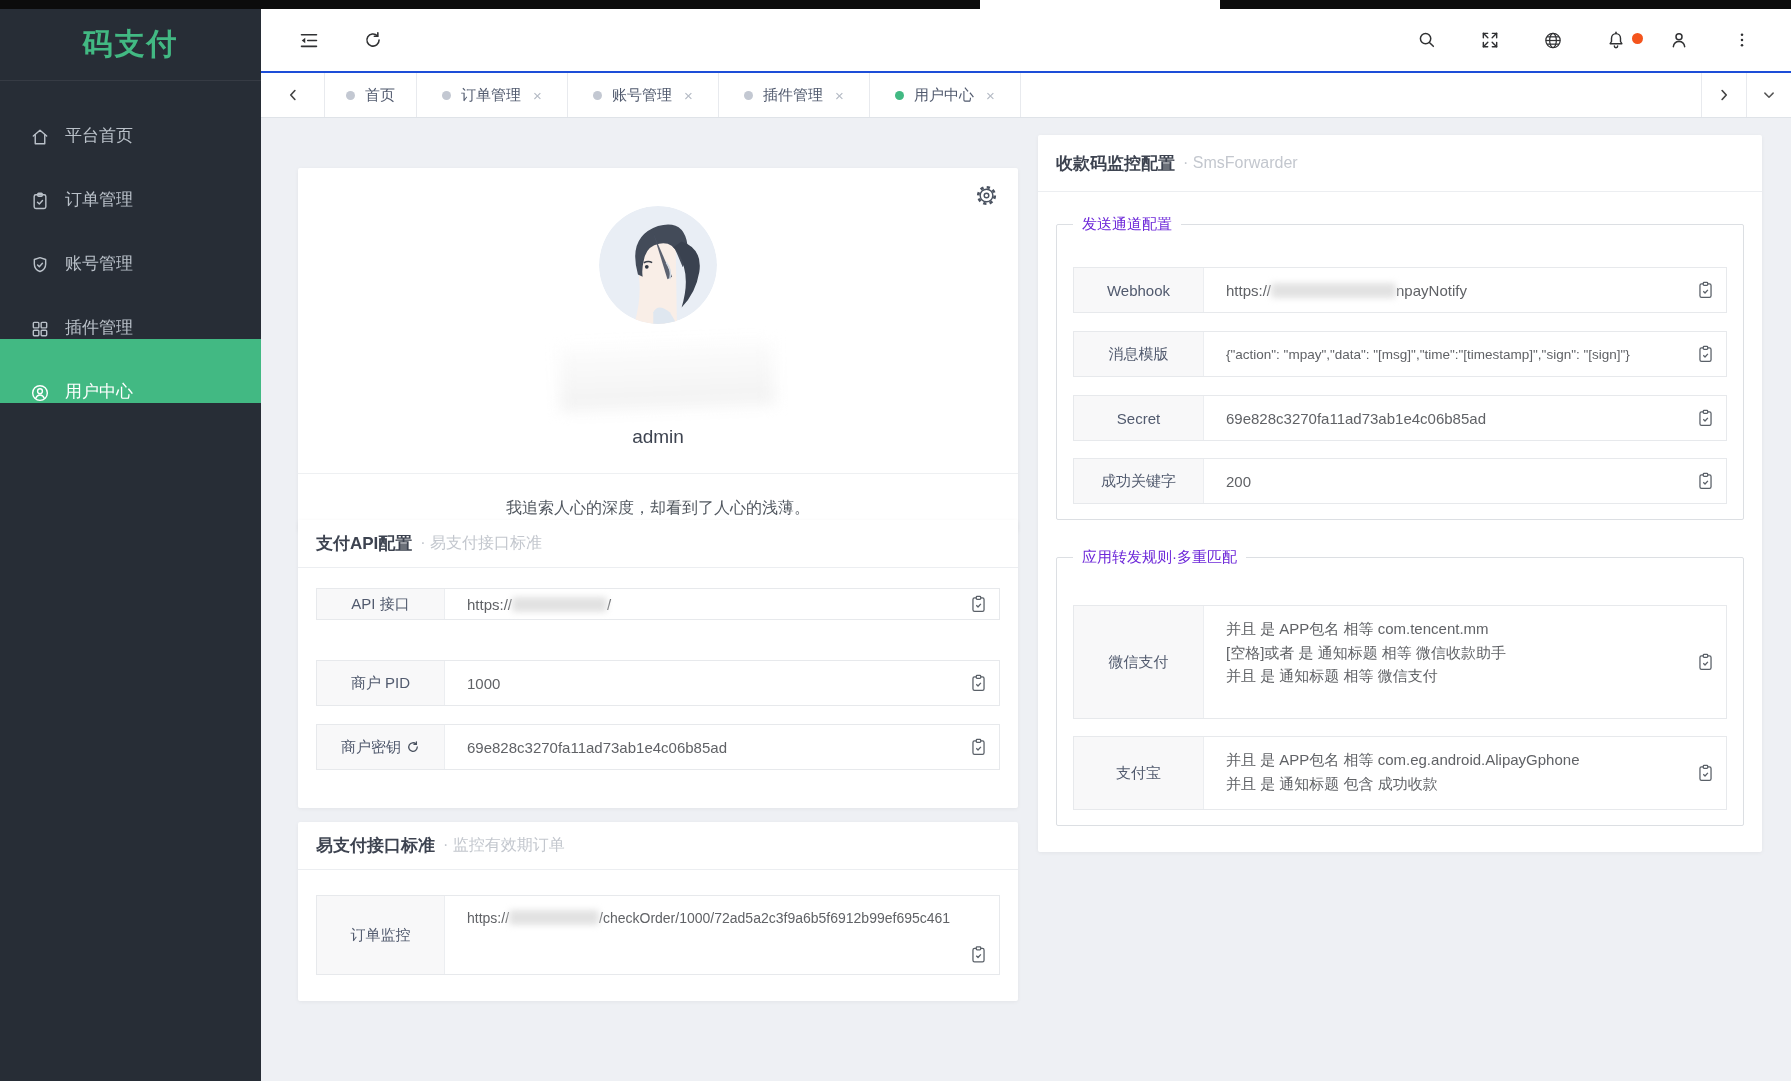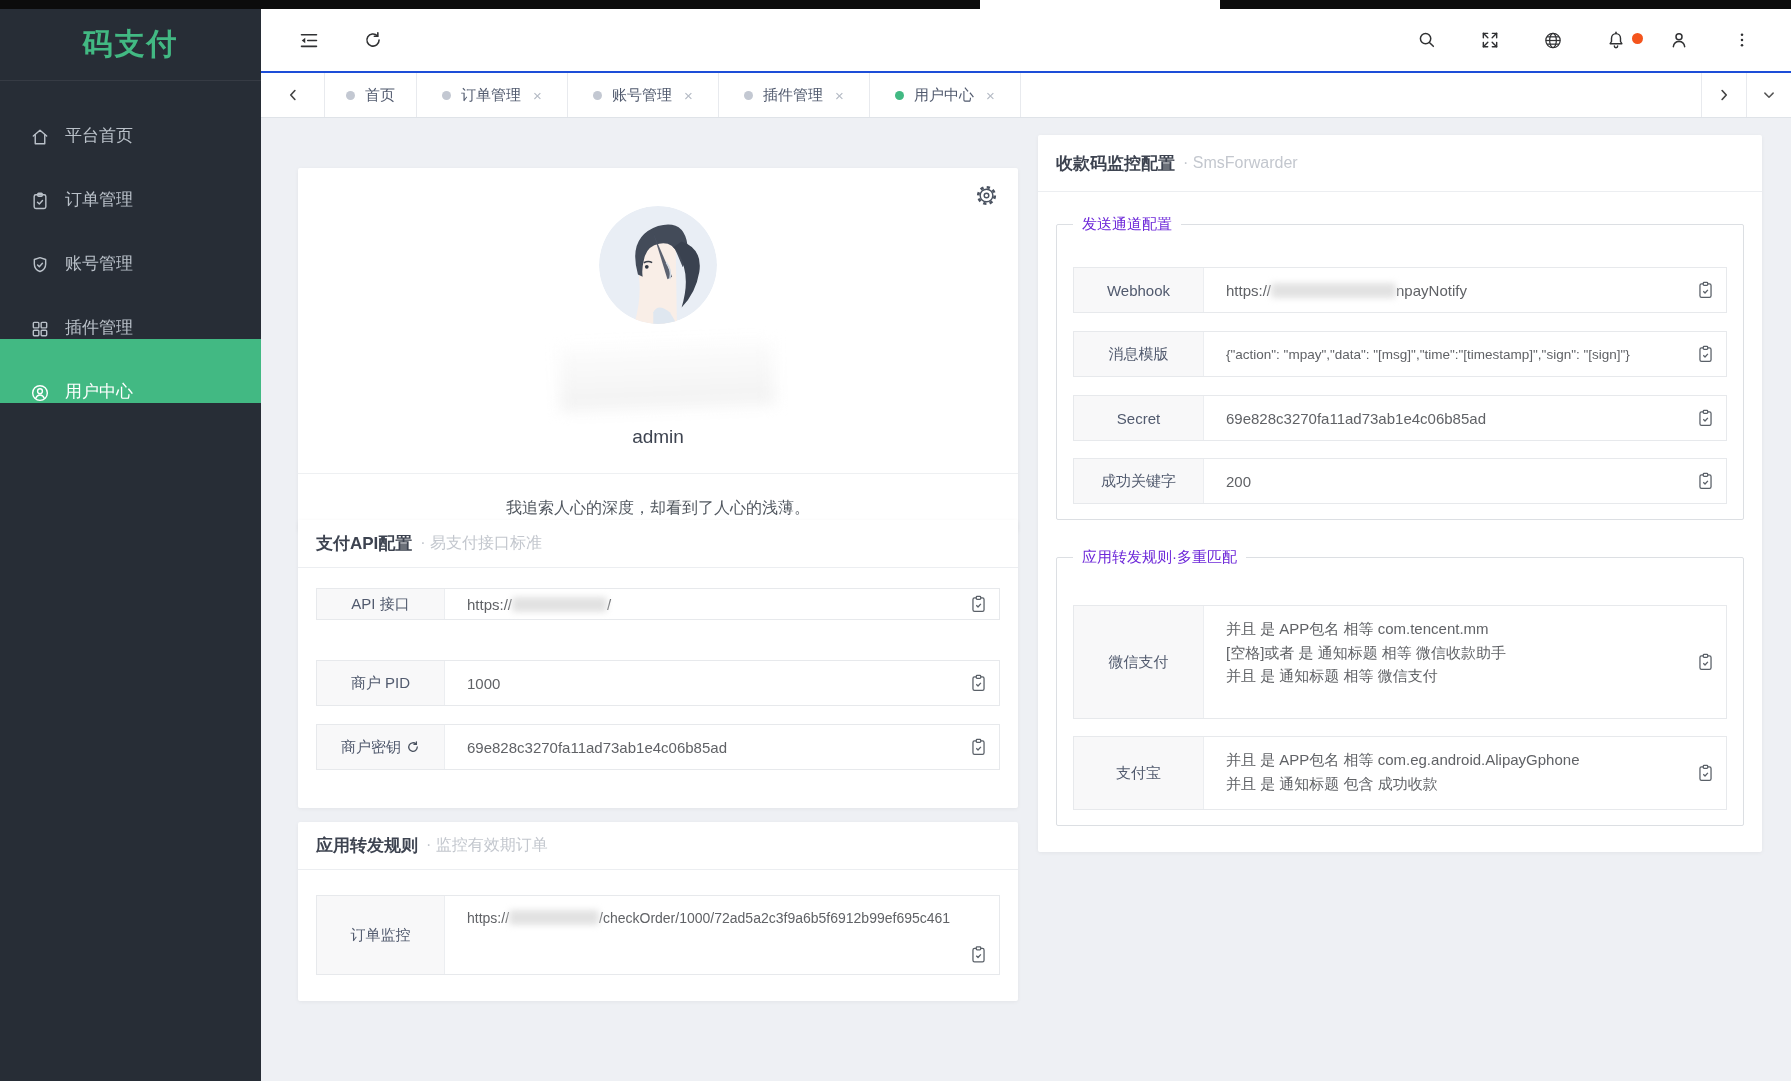--- a/index.html
+++ b/index.html
@@ -356,21 +356,21 @@
             <rect x="5" y="4.3" width="14" height="17" rx="2"></rect>
             <rect x="9.2" y="2.4" width="5.6" height="3.8" rx="1" fill="#fff"></rect>
             <path d="M9.2 13.6l2.2 2.2 3.6-4"></path>
           </svg>
         </span>
     </div>
   </div>
 
   <div class="card timer-card">
     <div class="card-header">
-      <span class="card-title">应用转发规则</span>
+      <span class="card-title">易支付接口标准</span>
       <span class="card-sub">· 监控有效期订单</span>
     </div>
     <div class="row row1 tall">
       <div class="row-label" style="align-self:stretch">订单监控</div>
       <div class="row-value small-url">
         <span>https://</span><span class="blur-seg w90"></span><span>/checkOrder/1000/72ad5a2c3f9a6b5f6912b99ef695c461</span>
       </div>
       <span class="copy-btn">
           <svg class="icon" width="19" height="19" viewBox="0 0 24 24" fill="none" stroke="#5a6068" stroke-width="1.6" stroke-linejoin="round">
             <rect x="5" y="4.3" width="14" height="17" rx="2"></rect>

